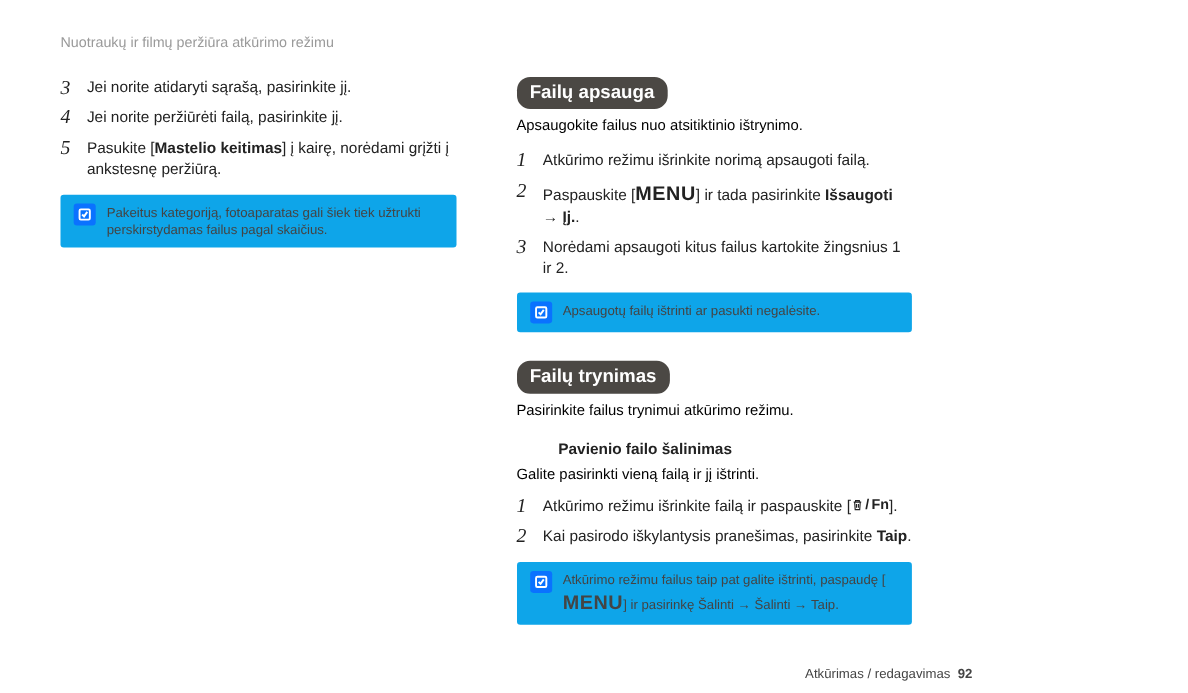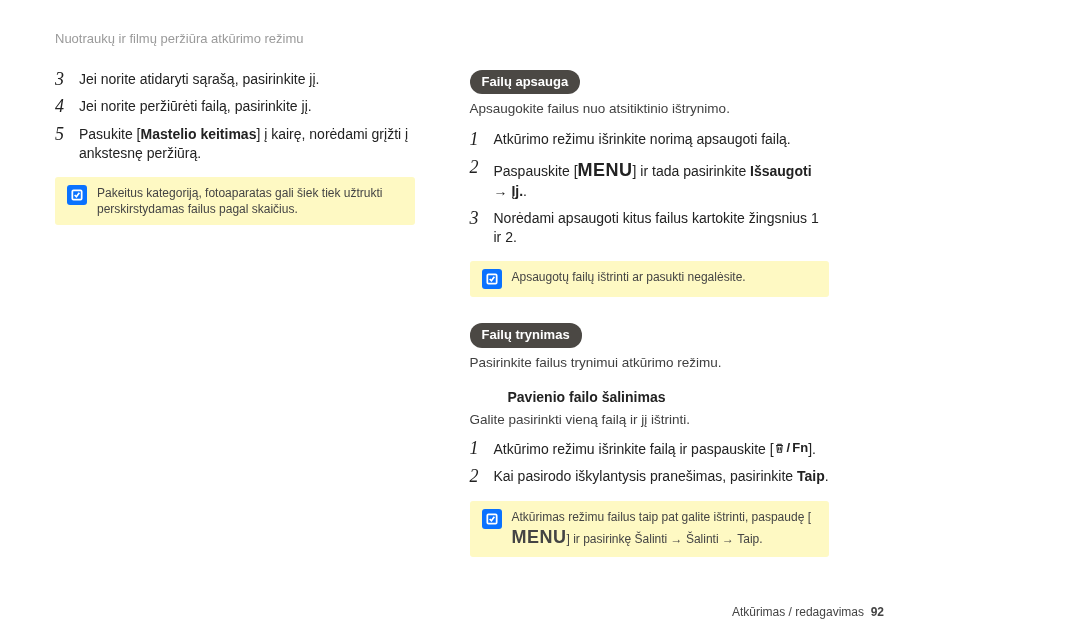--- a/index.html
+++ b/index.html
@@ -51,21 +51,21 @@
     font-size: 14px;
     color: #222;
   }
   .step .text .bold {
     font-weight: 700;
   }
   .note {
     display: flex;
     align-items: flex-start;
     gap: 10px;
-    background: #fef9c3;
+    background: #0ea5e9;
     border-radius: 3px;
     padding: 8px 12px;
     margin-top: 14px;
     font-size: 12px;
     color: #444;
   }
   .note-icon {
     width: 20px;
     height: 20px;
     border-radius: 3px;
@@ -78,28 +78,28 @@
     justify-content: center;
     flex: 0 0 20px;
     letter-spacing: -1px;
   }
   .note-icon svg { width: 14px; height: 14px; }
   .pill {
     display: inline-block;
     background: #4b4844;
     color: #fff;
     font-weight: 700;
-    font-size: 13px;
+    font-size: 17px;
     border-radius: 12px;
     padding: 3px 12px 4px 12px;
     margin-bottom: 6px;
   }
   .section-desc {
     font-size: 13.5px;
-    color: #404040;
+    color: #000000;
     margin-bottom: 12px;
   }
   .sub-h {
     font-weight: 700;
     font-size: 14px;
     margin-top: 16px;
     margin-bottom: 4px;
     padding-left: 38px;
   }
   .arrow { font-family: Arial, sans-serif; }
@@ -237,21 +237,21 @@
         </div>
 
         <div class="note">
           <div class="note-icon">
             <svg viewBox="0 0 24 24" fill="none" stroke="#fff" stroke-width="3">
                 <rect x="4" y="4" width="16" height="16" rx="2" fill="none"></rect>
                 <path d="M8 12l3 3 5-7"></path>
               </svg>
           </div>
           <div class="text">
-            <span>Atkūrimas režimu failus taip pat galite ištrinti, paspaudę [</span><span class="menu-box">MENU</span><span>] ir pasirinkę </span><span class="bold">Šalinti</span><span class="arrow"> → </span><span class="bold">Šalinti</span><span class="arrow"> → </span><span class="bold">Taip</span><span>.</span>
+            <span>Atkūrimo režimu failus taip pat galite ištrinti, paspaudę [</span><span class="menu-box">MENU</span><span>] ir pasirinkę </span><span class="bold">Šalinti</span><span class="arrow"> → </span><span class="bold">Šalinti</span><span class="arrow"> → </span><span class="bold">Taip</span><span>.</span>
           </div>
         </div>
 
       </div>
 
     </div>
   </div>
 
   <div class="footer">
     <span>Atkūrimas / redagavimas</span>&nbsp;&nbsp;<span class="pg">92</span>

